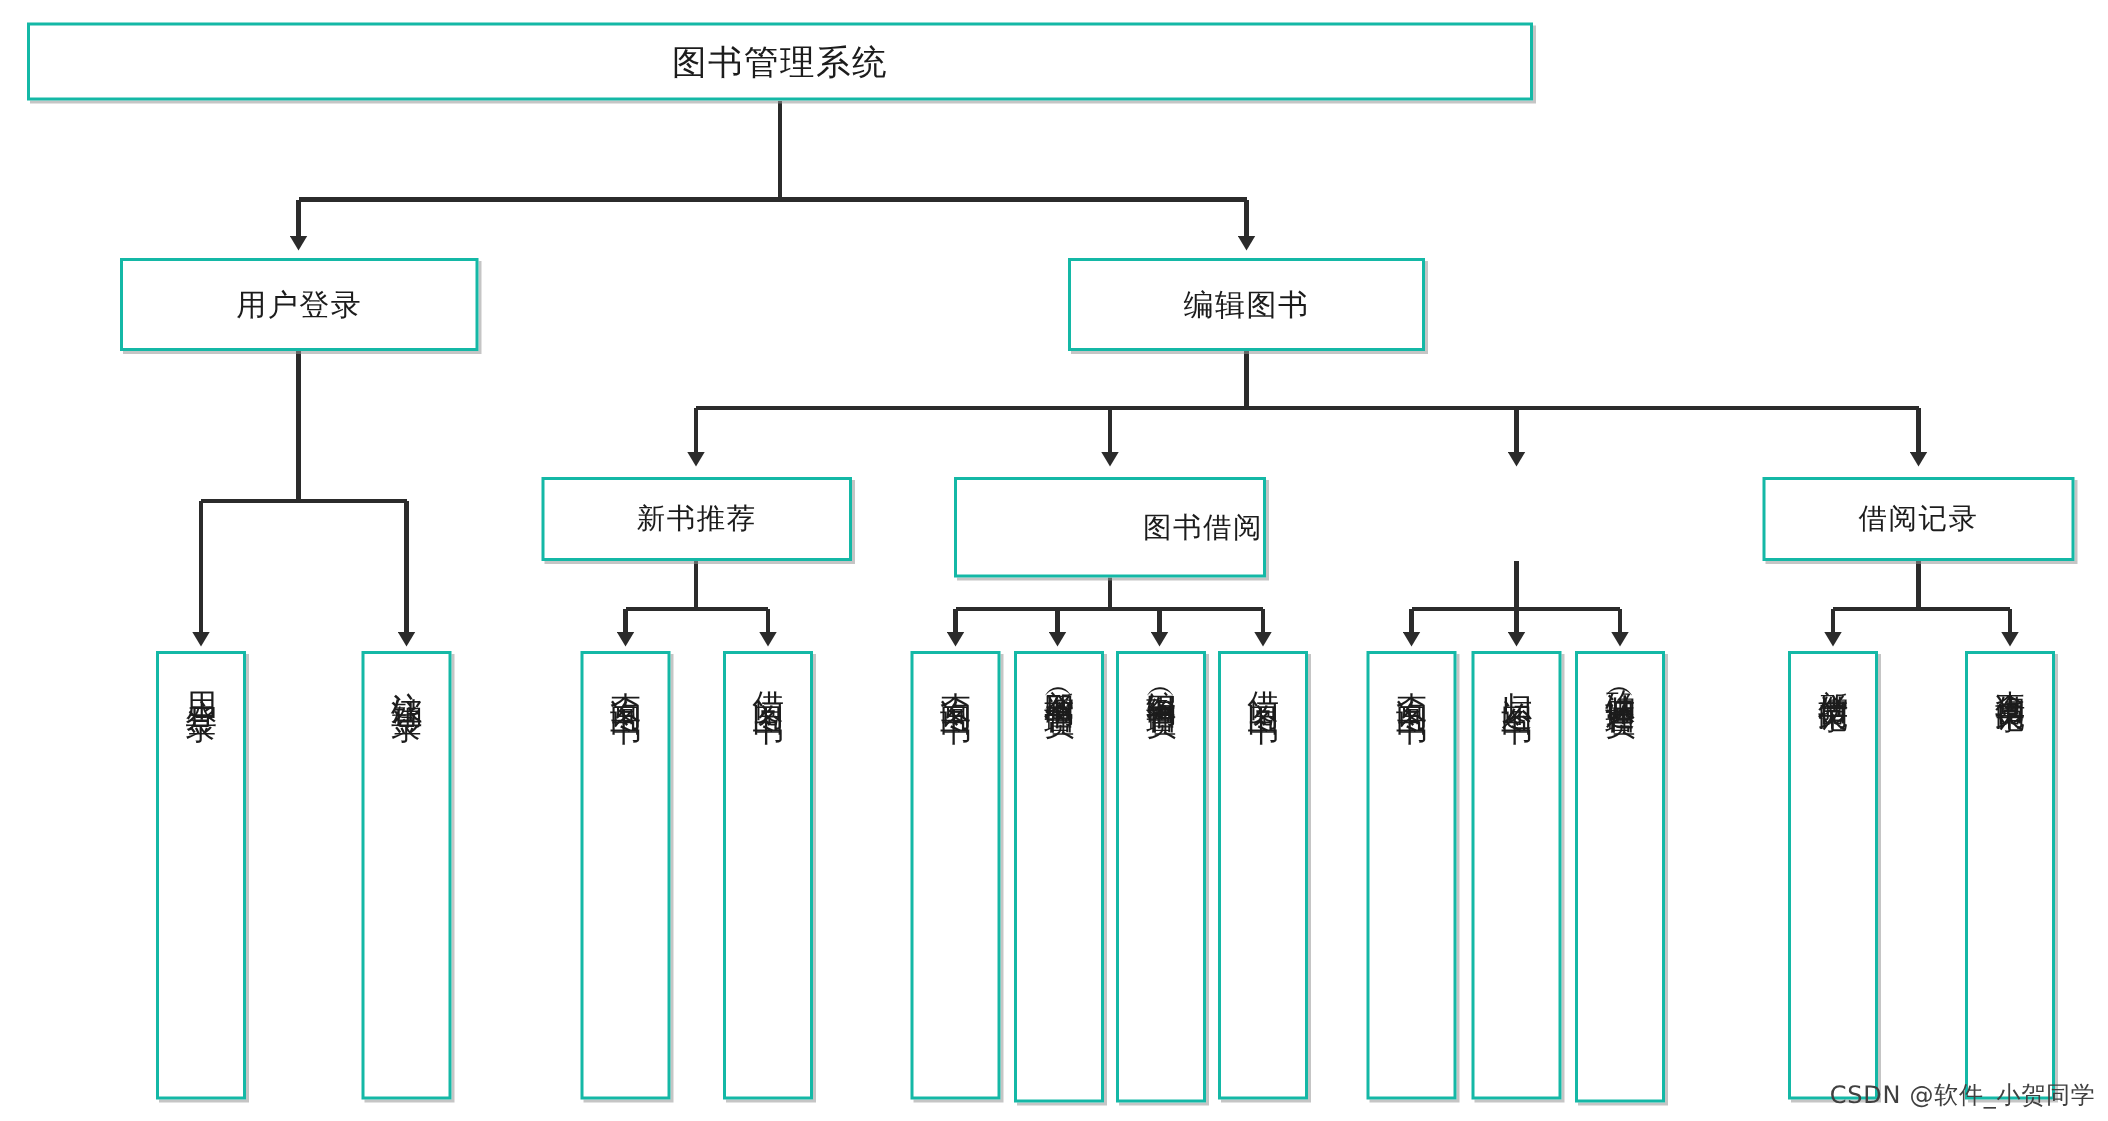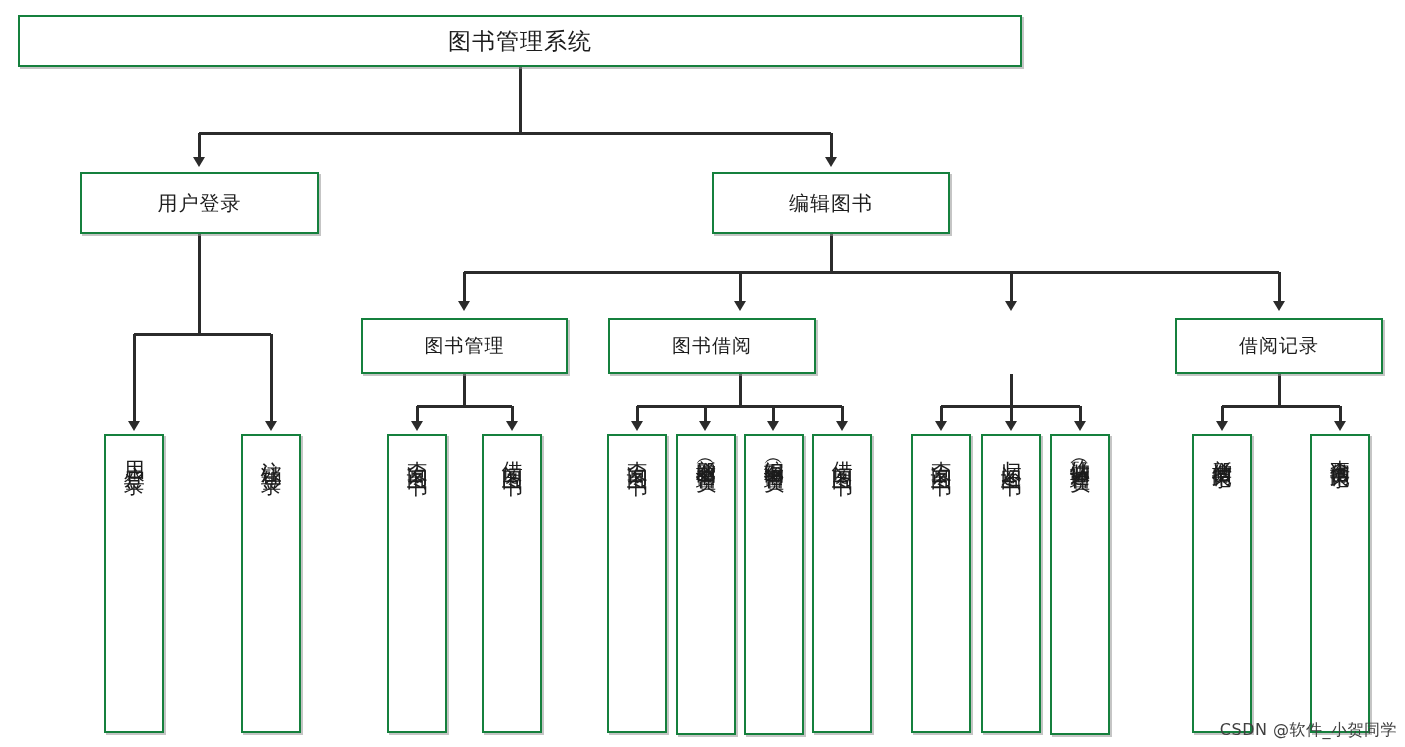--- a/index.html
+++ b/index.html
@@ -13,21 +13,21 @@
   #canvas{position:relative;width:1405px;height:747px;}
 
   
   #wires{position:absolute;left:0;top:0;width:1405px;height:747px;}
 
   
   .node{
     position:absolute;
     box-sizing:border-box;
     background:#ffffff;
-    border:2px solid #15803d;
+    border:2px solid #14b8a6;
     box-shadow:2px 2px 0 rgba(150,150,150,.55);
     display:flex;
     align-items:center;
     justify-content:center;
     color:#1c1c1c;
     letter-spacing:1px;
     z-index:2;
   }
   .node-label{
     display:block;
@@ -129,24 +129,24 @@
 
   <div class="node lvl-1" style="left:80px;top:172px;width:239px;height:62px;">
     <span class="node-label">用户登录</span>
   </div>
 
   <div class="node lvl-1" style="left:712px;top:172px;width:238px;height:62px;">
     <span class="node-label">编辑图书</span>
   </div>
 
   <div class="node lvl-2" style="left:361px;top:318px;width:207px;height:56px;">
-    <span class="node-label">图书管理</span>
-  </div>
-
-  <div class="node lvl-2" style="left:608px;top:318px;width:208px;height:56px;">
+    <span class="node-label">新书推荐</span>
+  </div>
+
+  <div class="node lvl-2" style="left:636px;top:318px;width:208px;height:67px;justify-content:flex-end;">
     <span class="node-label">图书借阅</span>
   </div>
 
 
   <div class="node lvl-2" style="left:1175px;top:318px;width:208px;height:56px;justify-content:center;">
     <span class="node-label">借阅记录</span>
   </div>
 
   <div class="node leaf" style="left:104px;top:434px;width:60px;height:299px;">
     <span class="node-label">用户登录</span>

